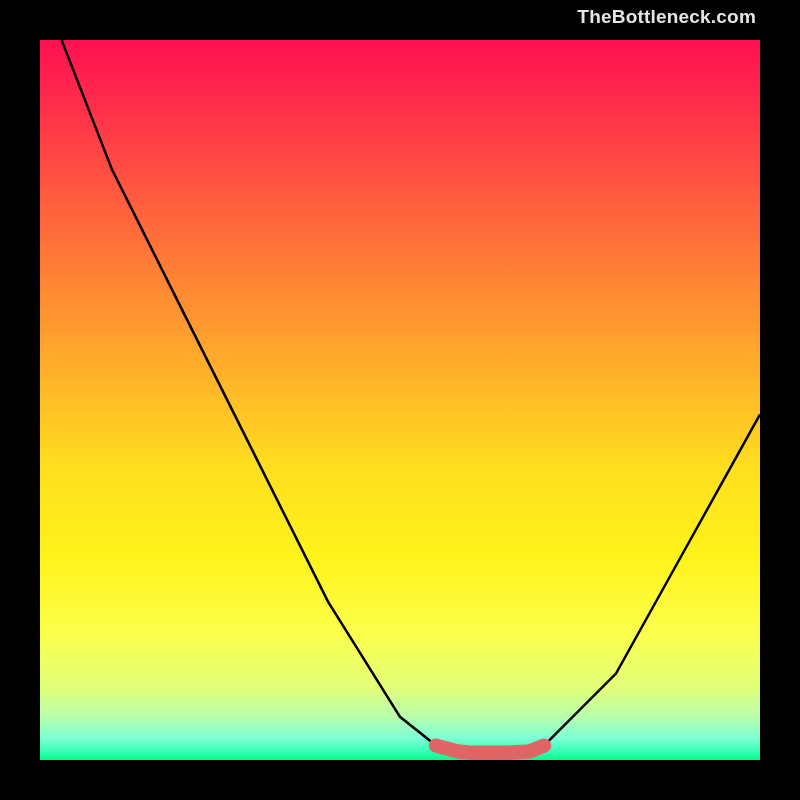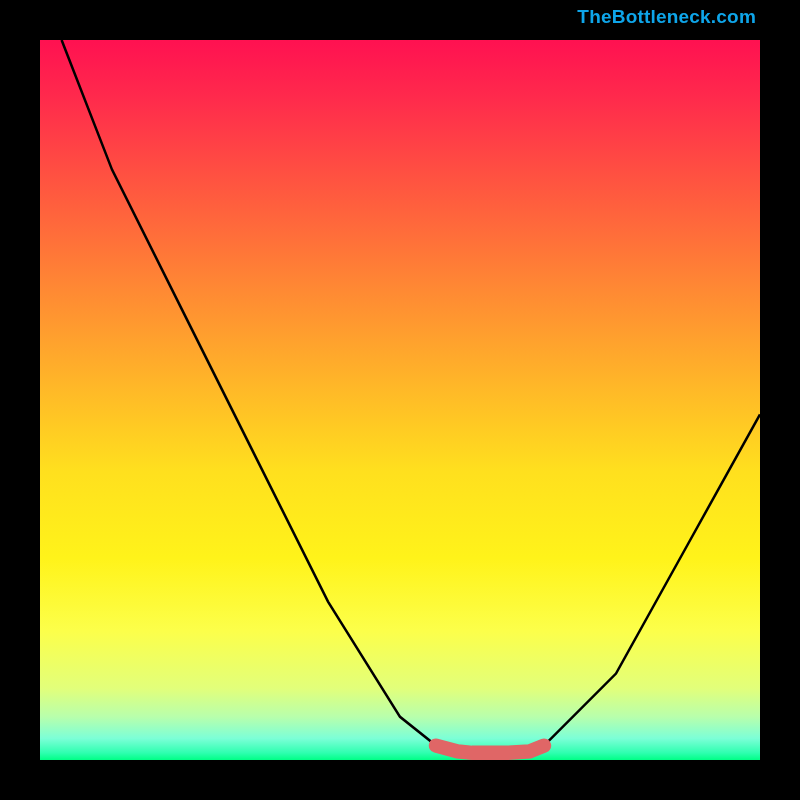--- a/index.html
+++ b/index.html
@@ -42,21 +42,21 @@
     position: absolute;
     inset: 0;
   }
   .watermark {
     position: absolute;
     top: 6px;
     right: 44px;
     font-family: Arial, Helvetica, sans-serif;
     font-size: 19px;
     font-weight: 600;
-    color: #0ea5e9;
+    color: #e5e5e5;
     letter-spacing: 0.2px;
     user-select: none;
   }
 </style>
 </head>
 <body>
 
 <div class="frame">
   <div class="watermark">TheBottleneck.com</div>
   <div class="plot-area">

